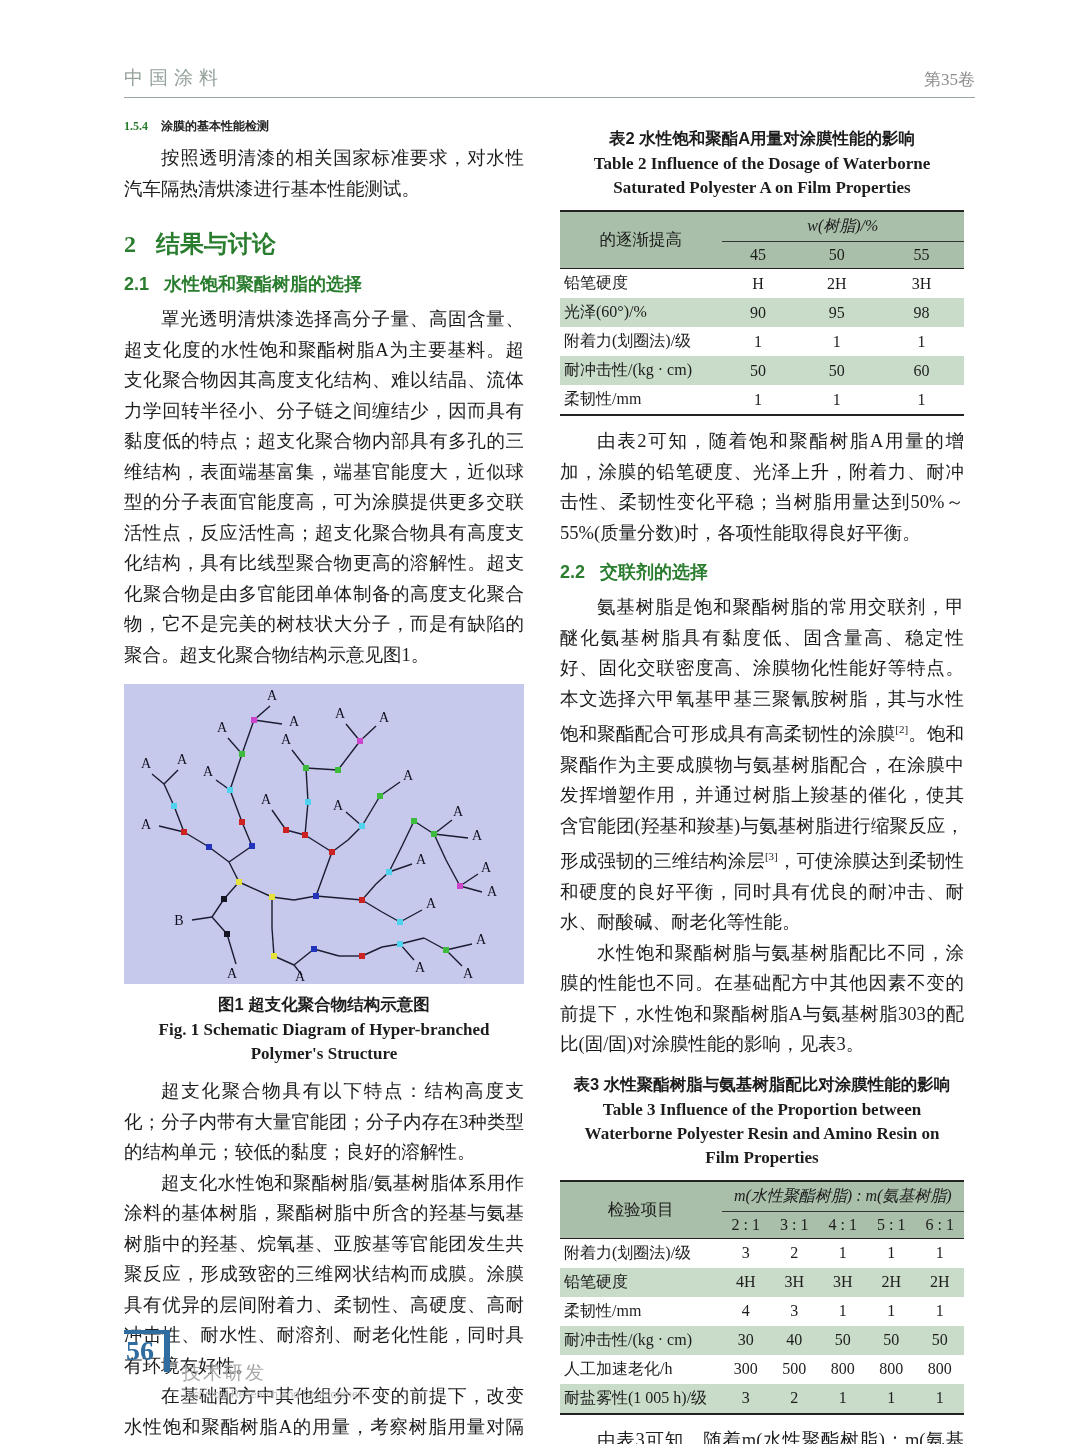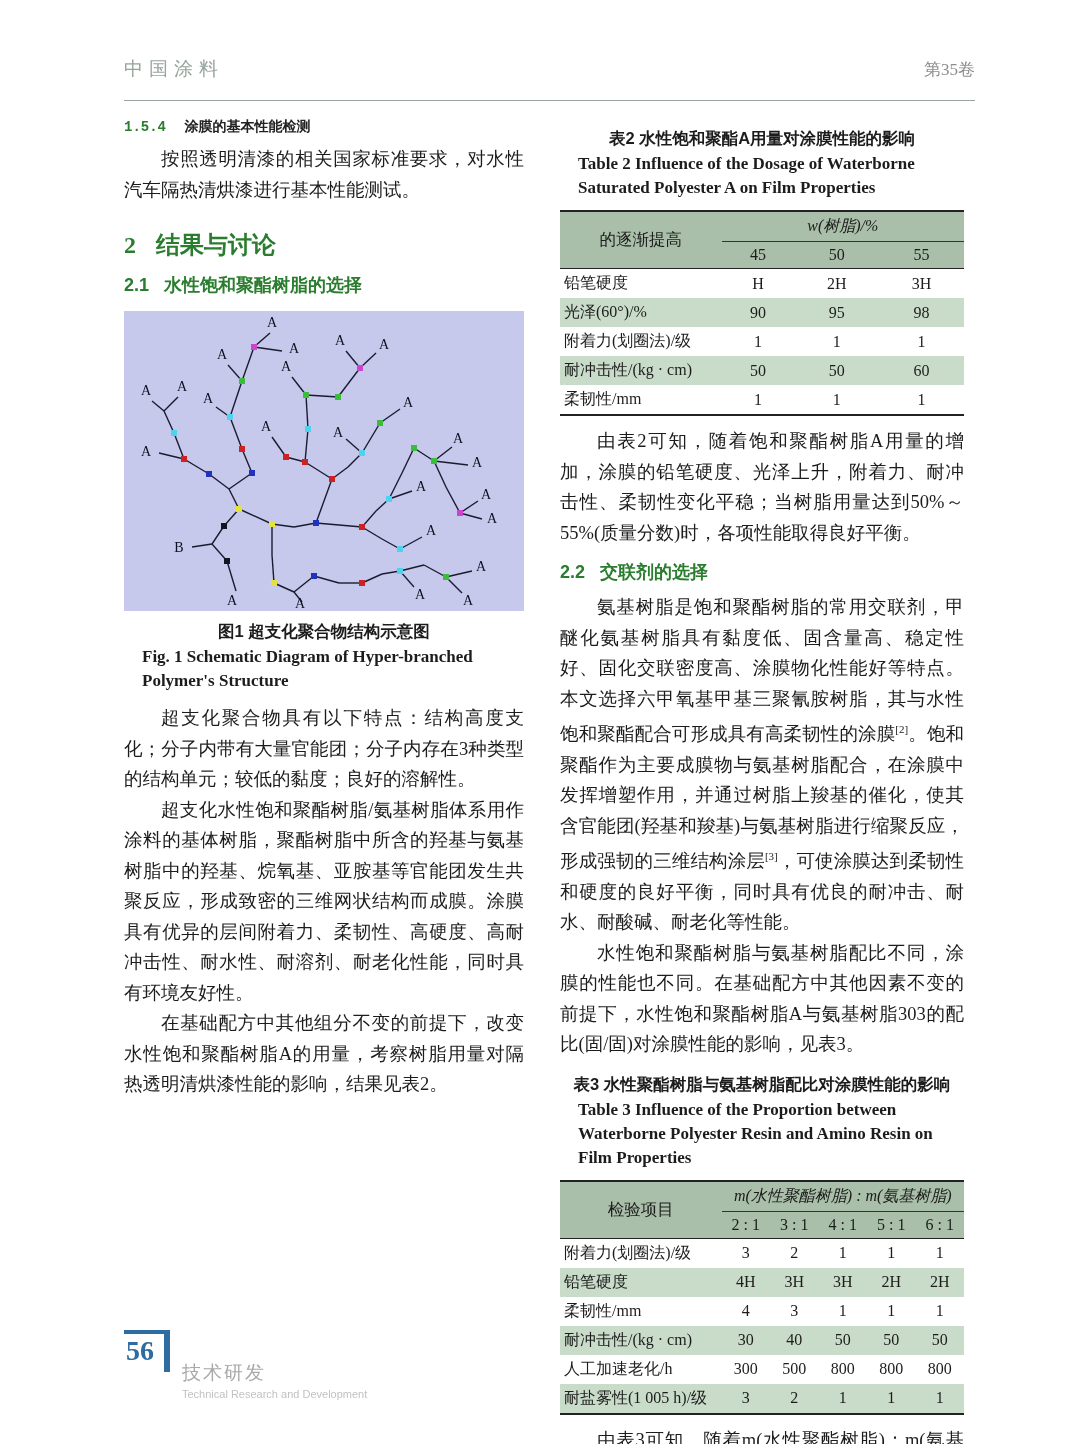--- a/index.html
+++ b/index.html
@@ -6,24 +6,24 @@
   .page{
     position:relative;
     width:1072px;height:1444px;
     background:#ffffff;
     font-family:"Liberation Serif","DejaVu Serif",serif;
     color:#1c1c1c;
     overflow:hidden;
   }
   
   .pg-header{
-    position:absolute;left:124px;right:97px;top:56px;
-    display:flex;justify-content:space-between;align-items:center;
+    position:absolute;left:124px;right:97px;top:65px;
+    display:flex;justify-content:space-between;align-items:flex-end;
     border-bottom:1.5px solid #9aa5a0;
-    padding-bottom:18px;
+    padding-bottom:6px;
   }
   .journal-name{font-size:19px;letter-spacing:6px;color:#96a49c;}
   .volume-no{font-size:17px;color:#8d8d8d;}
   
   .content{
     position:absolute;left:124px;top:118px;width:852px;
     display:flex;gap:36px;
   }
   .col{width:408px;}
   .col-left{width:400px;}
@@ -35,35 +35,35 @@
   .h-num{color:#2a7d2e;}
   h2.sec1{
     font-family:Liberation Serif, serif;
     color:#2a7d2e;font-size:24px;margin:24px 0 10px 0;font-weight:bold;
   }
   h3.sec2{
     font-family:"Liberation Sans","DejaVu Sans",sans-serif;
     color:#2a7d2e;font-size:18px;margin:12px 0 8px 0;font-weight:bold;
   }
   h3.sec3{
-    font-family:Liberation Mono, monospace;
-    font-size:14px;margin:0 0 8px 0;font-weight:bold;color:#222;
+    font-family:Liberation Serif, serif;
+    font-size:12px;margin:0 0 8px 0;font-weight:bold;color:#222;
   }
   h2.sec1 .h-num{margin-right:14px;}
   h3 .h-num{margin-right:10px;}
   
   .figure-wrap{margin:14px 0 0 0;}
   .figure-box{width:400px;height:300px;}
   .figure-box svg{display:block;}
   .caption-zh{
     font-family:"Liberation Sans","DejaVu Sans",sans-serif;
     font-size:16.5px;font-weight:bold;text-align:center;margin:10px 0 2px 0;
   }
   .caption-en{
-    font-size:17px;font-weight:bold;text-align:left;margin:2px 18px 10px 18px;
+    font-size:17px;font-weight:bold;text-align:center;margin:2px 18px 10px 18px;
     line-height:24px;
   }
   
   table.perf{
     width:100%;border-collapse:collapse;
     font-size:16px;margin:4px 0 10px 0;
     border-top:2px solid #222;border-bottom:2px solid #222;
   }
   table.perf th,table.perf td{
     padding:4px 3px;text-align:center;font-weight:normal;vertical-align:middle;
@@ -120,20 +120,21 @@
 
       <h2 class="sec1">
         <span class="h-num">2</span>
         <span class="h-num">结果与讨论</span>
       </h2>
 
       <h3 class="sec2">
         <span class="h-num">2.1</span>
         <span>水性饱和聚酯树脂的选择</span>
       </h3>
+      <p class="body">罩光透明清烘漆选择高分子量、高固含量、超支化度的水性饱和聚酯树脂A为主要基料。超支化聚合物因其高度支化结构、难以结晶、流体力学回转半径小、分子链之间缠结少，因而具有黏度低的特点；超支化聚合物内部具有多孔的三维结构，表面端基富集，端基官能度大，近似球型的分子表面官能度高，可为涂膜提供更多交联活性点，反应活性高；超支化聚合物具有高度支化结构，具有比线型聚合物更高的溶解性。超支化聚合物是由多官能团单体制备的高度支化聚合物，它不是完美的树枝状大分子，而是有缺陷的聚合。超支化聚合物结构示意见图1。</p>
 
       <div class="figure-wrap">
         <div class="figure-box">
           <svg id="fig1-svg" width="400" height="300" viewBox="0 0 400 300">
               <rect x="0" y="0" width="400" height="300" fill="#c6c9ec"></rect>
               <line x1="68" y1="236" x2="88" y2="233" stroke="#1b1b30" stroke-width="1.4"></line>
               <line x1="88" y1="233" x2="100" y2="215" stroke="#1b1b30" stroke-width="1.4"></line>
               <line x1="88" y1="233" x2="103" y2="250" stroke="#1b1b30" stroke-width="1.4"></line>
               <line x1="100" y1="215" x2="115" y2="198" stroke="#1b1b30" stroke-width="1.4"></line>
               <line x1="103" y1="250" x2="112" y2="280" stroke="#1b1b30" stroke-width="1.4"></line>

